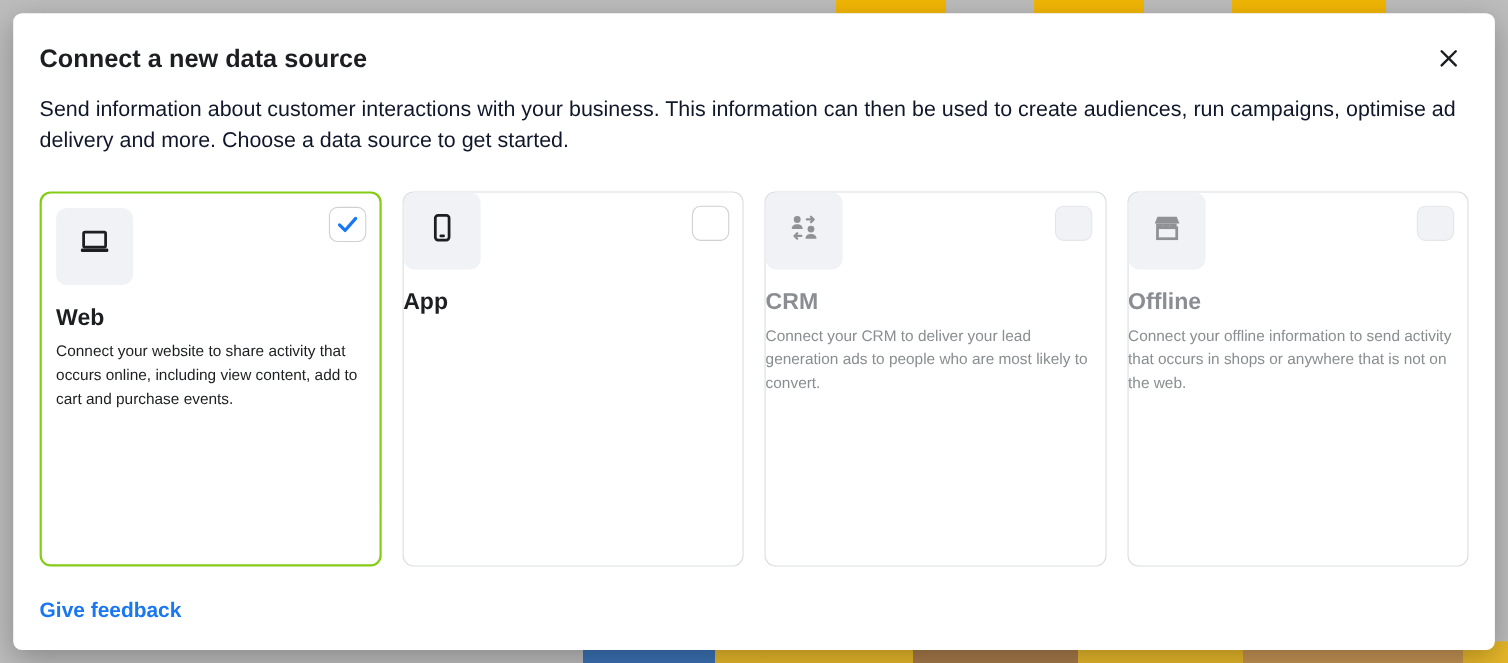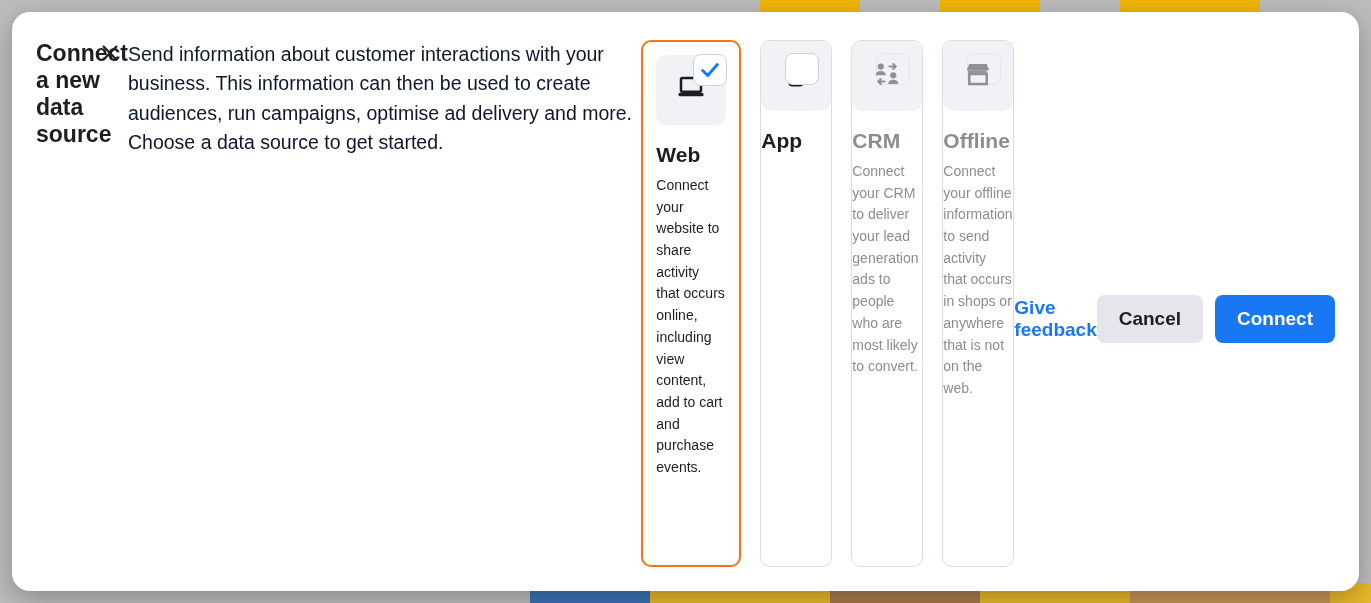--- a/index.html
+++ b/index.html
@@ -29,24 +29,25 @@
       background: linear-gradient(90deg, #1a5fb4 0 120px, #f2b705 120px 300px, #a36b2e 300px 450px, #f2b705 450px 600px, #c88a3a 600px 800px, #f2b705 800px 1000px);
       opacity: 0.8;
     }
     .modal {
       position: absolute;
       left: 12px;
       right: 12px;
       top: 12px;
       bottom: 12px;
       background: #fff;
-      border-radius: 18px;
+      border-radius: 8px;
       box-shadow: 0 8px 28px rgba(0,0,0,0.28);
       padding: 28px 24px 24px 24px;
       display: flex;
+      flex-direction: column;
     }
     .modal-header {
       position: relative;
       margin-bottom: 18px;
     }
     .modal-title {
       font-size: 23px;
       font-weight: 700;
       color: #1c1e21;
     }
@@ -78,21 +79,21 @@
       flex: 1;
     }
     .option-card {
       border: 1px solid #dadde1;
       border-radius: 10px;
       position: relative;
       cursor: pointer;
       background: #fff;
     }
     .option-card.selected {
-      border: 2px solid #f97316;
+      border: 2px solid #84cc16;
       padding: 13px;
     }
     .option-card.disabled {
       cursor: default;
       opacity: 1;
     }
     .option-card.disabled .option-title,
     .option-card.disabled .option-desc {
       color: #8a8d91;
     }
@@ -279,18 +280,14 @@
         </span>
       </div>
       <div class="option-title">Offline</div>
       <div class="option-desc">Connect your offline information to send activity that occurs in shops or anywhere that is not on the web.</div>
     </div>
 
   </div>
 
   <div class="footer">
     <a class="feedback-link">Give feedback</a>
-    <div class="footer-actions">
-      <button class="btn btn-secondary">Cancel</button>
-      <button class="btn btn-primary">Connect</button>
-    </div>
   </div>
 </div>
 
 </body></html>

